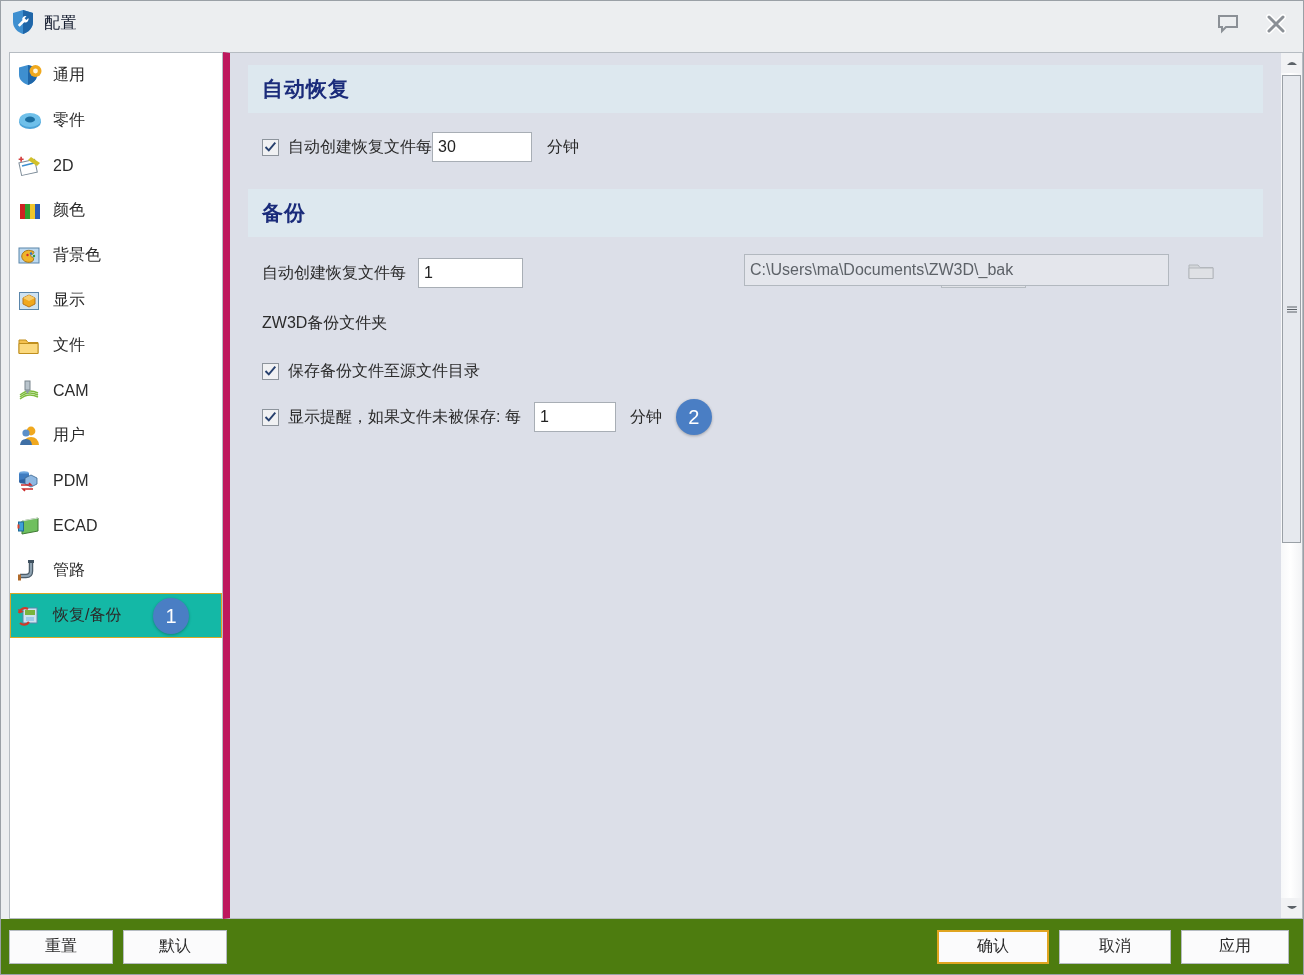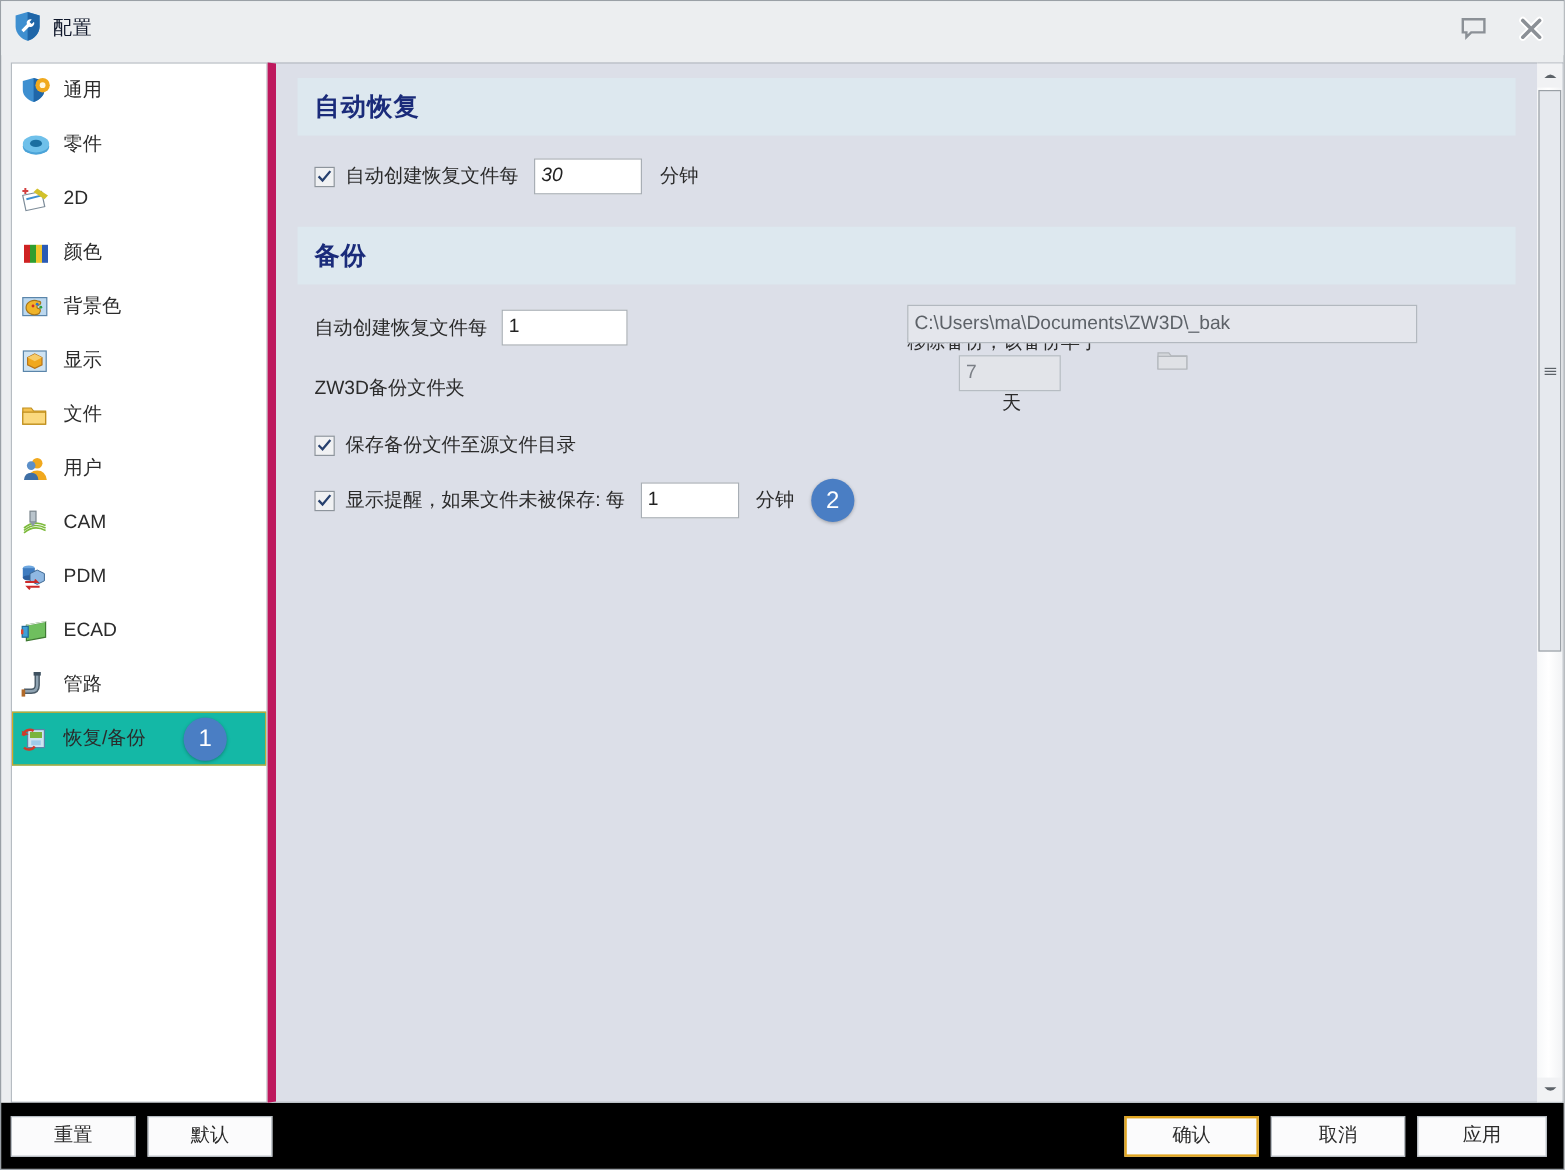--- a/index.html
+++ b/index.html
@@ -212,23 +212,22 @@
     color: #5d6268;
     border: 1px solid #b2b8bf;
   }
 
   
   #backup-grid {
     position: relative;
   }
   .col-right {
     position: absolute;
-    left: 508px;
+    left: 496px;
     top: 0;
-    flex-direction: column;
   }
 
   
   .badge {
     width: 36px;
     height: 36px;
     border-radius: 50%;
     background: #4a7ec4;
     color: #ffffff;
     font-size: 20px;
@@ -288,21 +287,21 @@
   }
   .sb-grip {
     width: 10px;
     height: 7px;
   }
 
   
   #footer {
     flex: 0 0 55px;
     height: 55px;
-    background: #000000;
+    background: #4d7c0f;
     display: flex;
     align-items: center;
     padding: 0 14px 0 8px;
     box-sizing: border-box;
     gap: 10px;
   }
   .btn {
     height: 34px;
     min-width: 104px;
     background: #fbfbfc;
@@ -432,40 +431,40 @@
             <path d="M2 6 h7 l2 2.5 h10 v11 h-19 z" fill="#f4c14f" stroke="#c08f1e"></path>
             <path d="M2 9.5 h19 v10 h-19 z" fill="#fbd97e" stroke="#c08f1e"></path>
           </svg>
         </span>
         <span class="nav-label">文件</span>
       </div>
 
       <div class="nav-item">
         <span class="nav-icon">
           <svg width="26" height="24" viewBox="0 0 26 24">
-            <circle cx="14" cy="7" r="4.4" fill="#f0a81e"></circle>
-            <path d="M6 21 q1 -8 8 -8 q7 0 8 8 z" fill="#f0a81e"></path>
-            <circle cx="9" cy="9" r="3.6" fill="#5b8fc9"></circle>
-            <path d="M3 21 q0.6 -6 6 -6 q5.4 0 6 6 z" fill="#3f6fa5"></path>
-          </svg>
-        </span>
-        <span class="nav-label">用户</span>
-      </div>
-
-      <div class="nav-item">
-        <span class="nav-icon">
-          <svg width="26" height="24" viewBox="0 0 26 24">
             <path d="M3 16 q8 -7 18 -2" fill="none" stroke="#7dbb3c" stroke-width="1.4"></path>
             <path d="M3 18 q8 -7 18 -2" fill="none" stroke="#7dbb3c" stroke-width="1.4"></path>
             <path d="M3 20 q8 -7 18 -2" fill="none" stroke="#7dbb3c" stroke-width="1.4"></path>
             <rect x="8" y="2" width="5" height="9" fill="#b9c4cc" stroke="#7b868e"></rect>
             <path d="M8 11 h5 l-2.5 4 z" fill="#8d9aa4"></path>
           </svg>
         </span>
         <span class="nav-label">CAM</span>
+      </div>
+
+      <div class="nav-item">
+        <span class="nav-icon">
+          <svg width="26" height="24" viewBox="0 0 26 24">
+            <circle cx="14" cy="7" r="4.4" fill="#f0a81e"></circle>
+            <path d="M6 21 q1 -8 8 -8 q7 0 8 8 z" fill="#f0a81e"></path>
+            <circle cx="9" cy="9" r="3.6" fill="#5b8fc9"></circle>
+            <path d="M3 21 q0.6 -6 6 -6 q5.4 0 6 6 z" fill="#3f6fa5"></path>
+          </svg>
+        </span>
+        <span class="nav-label">用户</span>
       </div>
 
       <div class="nav-item">
         <span class="nav-icon">
           <svg width="26" height="24" viewBox="0 0 26 24">
             <ellipse cx="7" cy="4.5" rx="5" ry="2.2" fill="#6fa8e0"></ellipse>
             <rect x="2" y="4.5" width="10" height="8" fill="#3f7cc0"></rect>
             <ellipse cx="7" cy="12.5" rx="5" ry="2.2" fill="#2d5f9e"></ellipse>
             <path d="M14 6 l6 3 v6 l-6 3 l-6 -3 v-6 z" fill="#8fb8e2" stroke="#39648f" stroke-width="0.8"></path>
             <path d="M4 16 h10 l-2 -2 M16 20 h-10 l2 2" stroke="#cc2b2b" stroke-width="1.6" fill="none"></path>
@@ -523,21 +522,21 @@
         </div>
 
         <div class="row" style="margin-top:16px; padding-left:14px;">
           <span class="cbx checked">
             <svg class="tick" width="13" height="12" viewBox="0 0 13 12">
               <path d="M1.5 6 L4.8 9.4 L11.3 1.6" stroke="#27406e" stroke-width="1.9" fill="none"></path>
             </svg>
 
           </span>
           <span class="label-txt">自动创建恢复文件每</span>
-          <input class="tinput" style="width: 90px; margin-left: 13px; font-style: italic;" type="text" value="30">
+          <input class="tinput" style="width: 100px; " type="text" value="30">
           <span class="label-txt" style="margin-left:15px;">分钟</span>
         </div>
 
         <div class="section-header" style="margin-top:24px;">
           <span class="section-title">备份</span>
         </div>
 
         <div id="backup-grid">
 
           <div class="row" style="margin-top:18px; padding-left:14px;">

